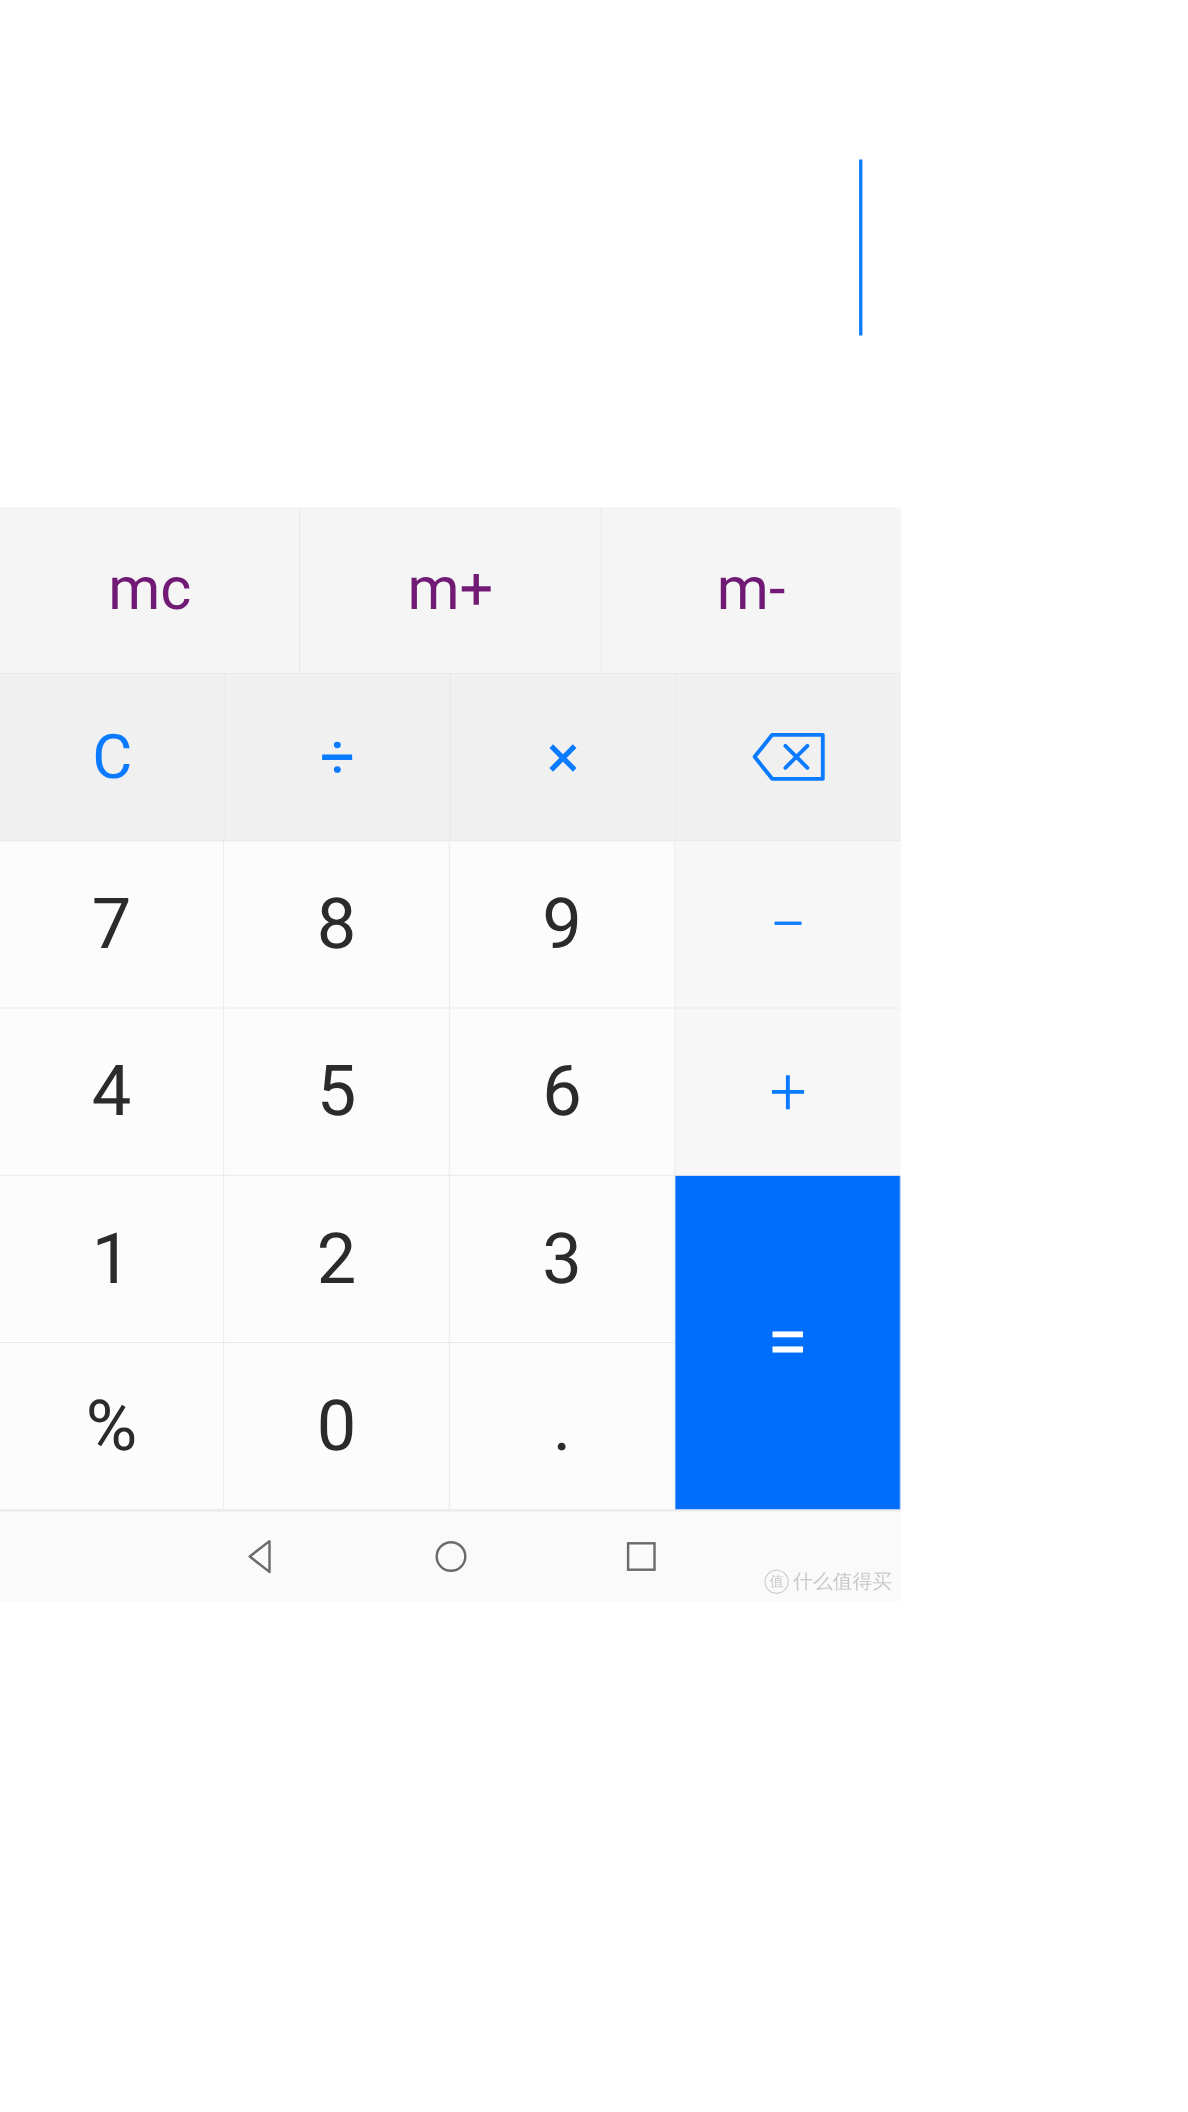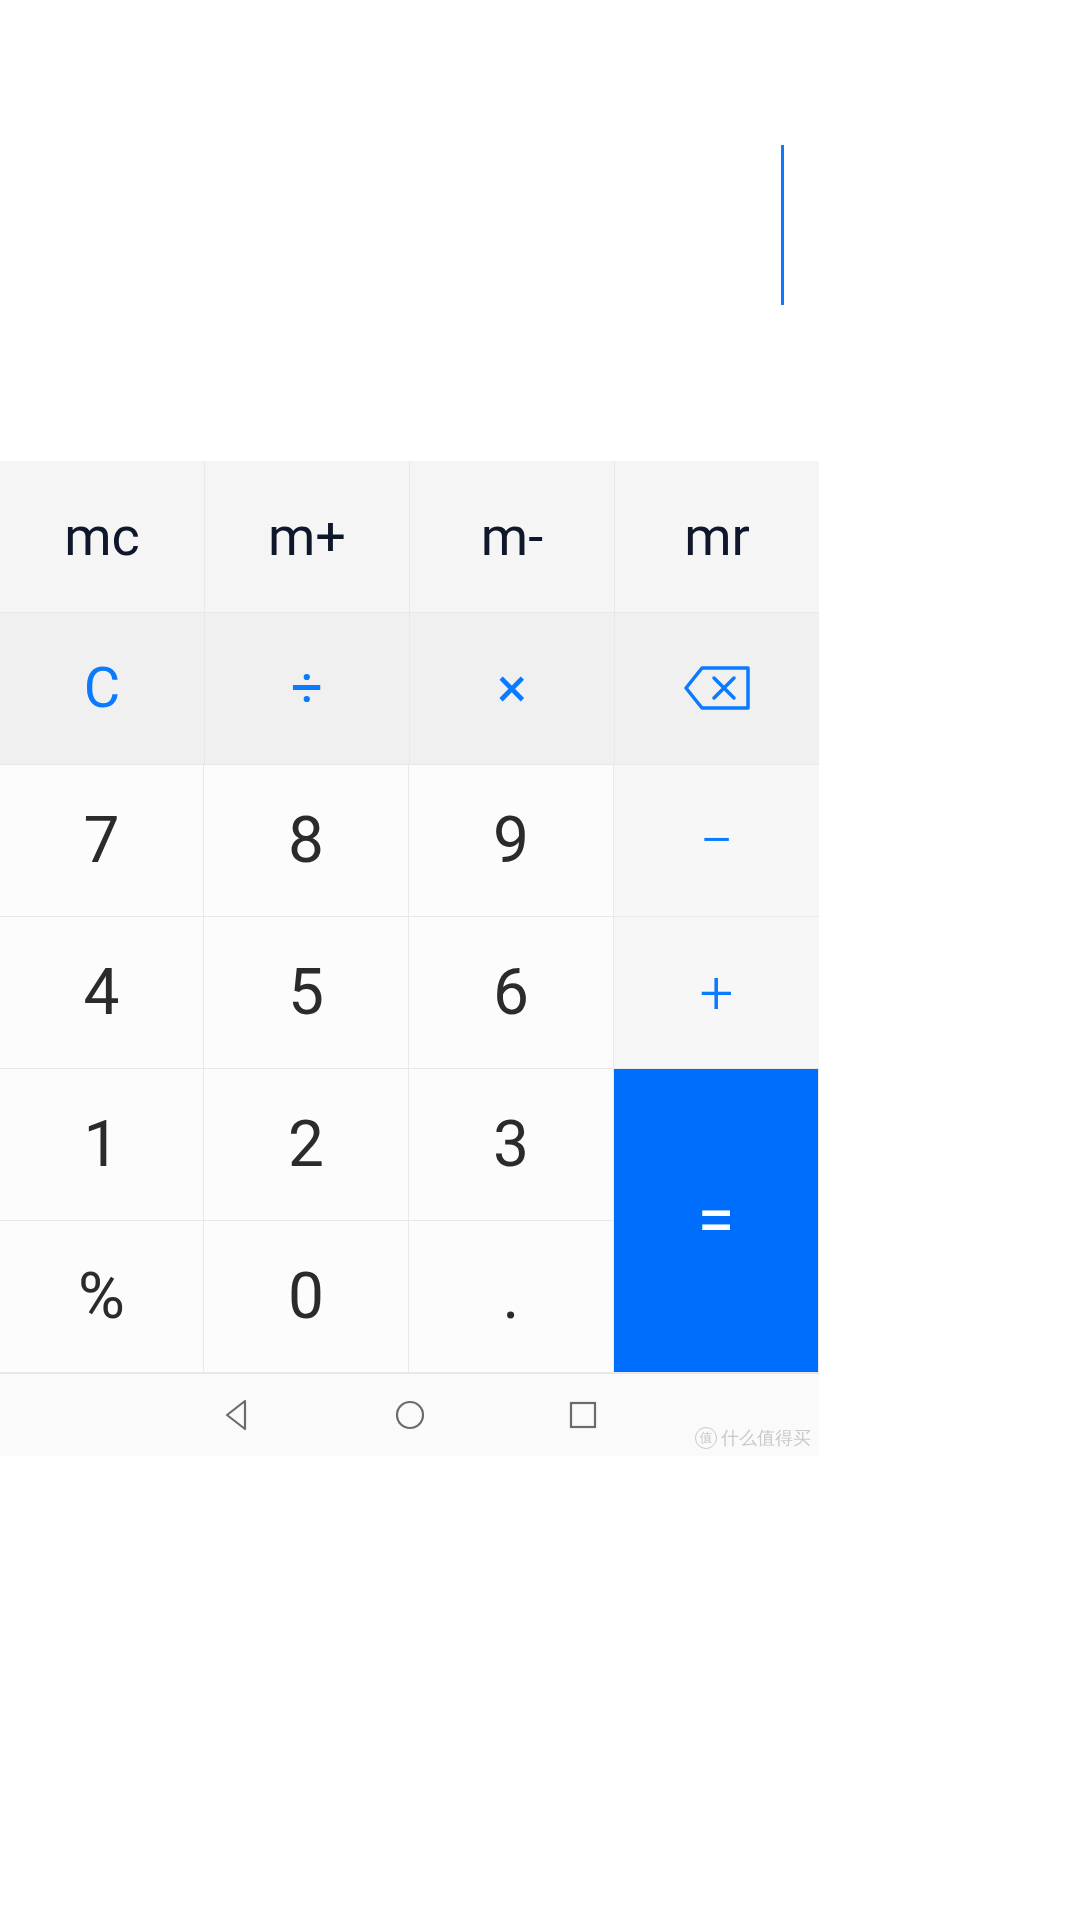--- a/index.html
+++ b/index.html
@@ -9,21 +9,21 @@
     
     .display { height: 465px; background: #ffffff; position: relative; }
     .cursor { position: absolute; right: 35px; top: 145px; width: 3px; height: 160px; background: #0a7aff; }
     
     .keypad { flex: 1; display: flex; flex-direction: column; }
     .row { display: flex; }
     .key { display: flex; align-items: center; justify-content: center; border-right: 1px solid #e8e8e8; border-bottom: 1px solid #e8e8e8; user-select: none; cursor: pointer; }
     .row .key:last-child { border-right: none; }
     
     .memory-row { height: 152px; }
-    .memory-row .key { flex: 1; background: #f5f5f5; color: #0f172a; font-size: 54px; font-weight: 400; }
+    .memory-row .key { flex: 1; background: #f5f5f5; color: #701a75; font-size: 54px; font-weight: 400; }
     
     .ops-row { height: 152px; }
     .ops-row .key { flex: 1; background: #f0f0f0; color: #0a7aff; font-size: 56px; font-weight: 400; }
     
     .num-row { height: 152px; }
     .digit { background: #fcfcfc; color: #2b2b2b; font-size: 64px; font-weight: 400; }
     .op { background: #f7f7f7; color: #0a7aff; font-size: 60px; font-weight: 300; }
     
     .c1 { width: 204px; }
     .c2 { width: 205px; }
@@ -52,21 +52,20 @@
   <div class="display">
     <div class="cursor"></div>
   </div>
 
   <div class="keypad">
 
     <div class="row memory-row">
       <div class="key c1">mc</div>
       <div class="key c2">m+</div>
       <div class="key c3">m-</div>
-      <div class="key c4">mr</div>
     </div>
 
     <div class="row ops-row">
       <div class="key c1">C</div>
       <div class="key c2">÷</div>
       <div class="key c3">×</div>
       <div class="key c4">
         <svg class="backspace-svg" viewBox="0 0 70 48" fill="none" stroke="#0a7aff" stroke-width="3.5" stroke-linejoin="round" stroke-linecap="round">
           <path d="M20 4 L66 4 L66 44 L20 44 L4 24 Z"></path>
           <path d="M32 14 L52 34 M52 14 L32 34"></path>

